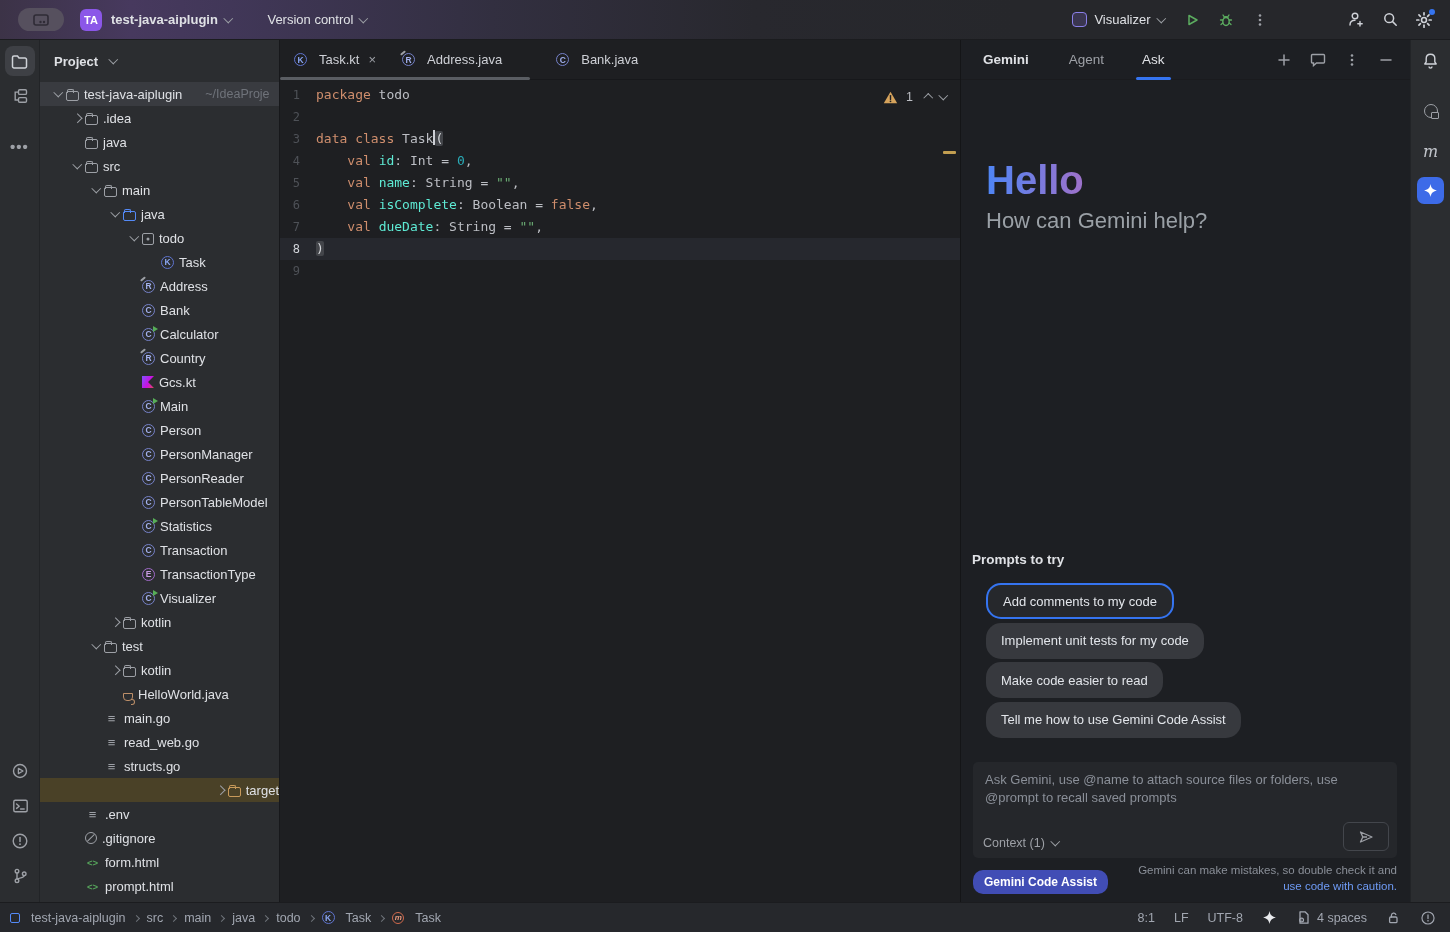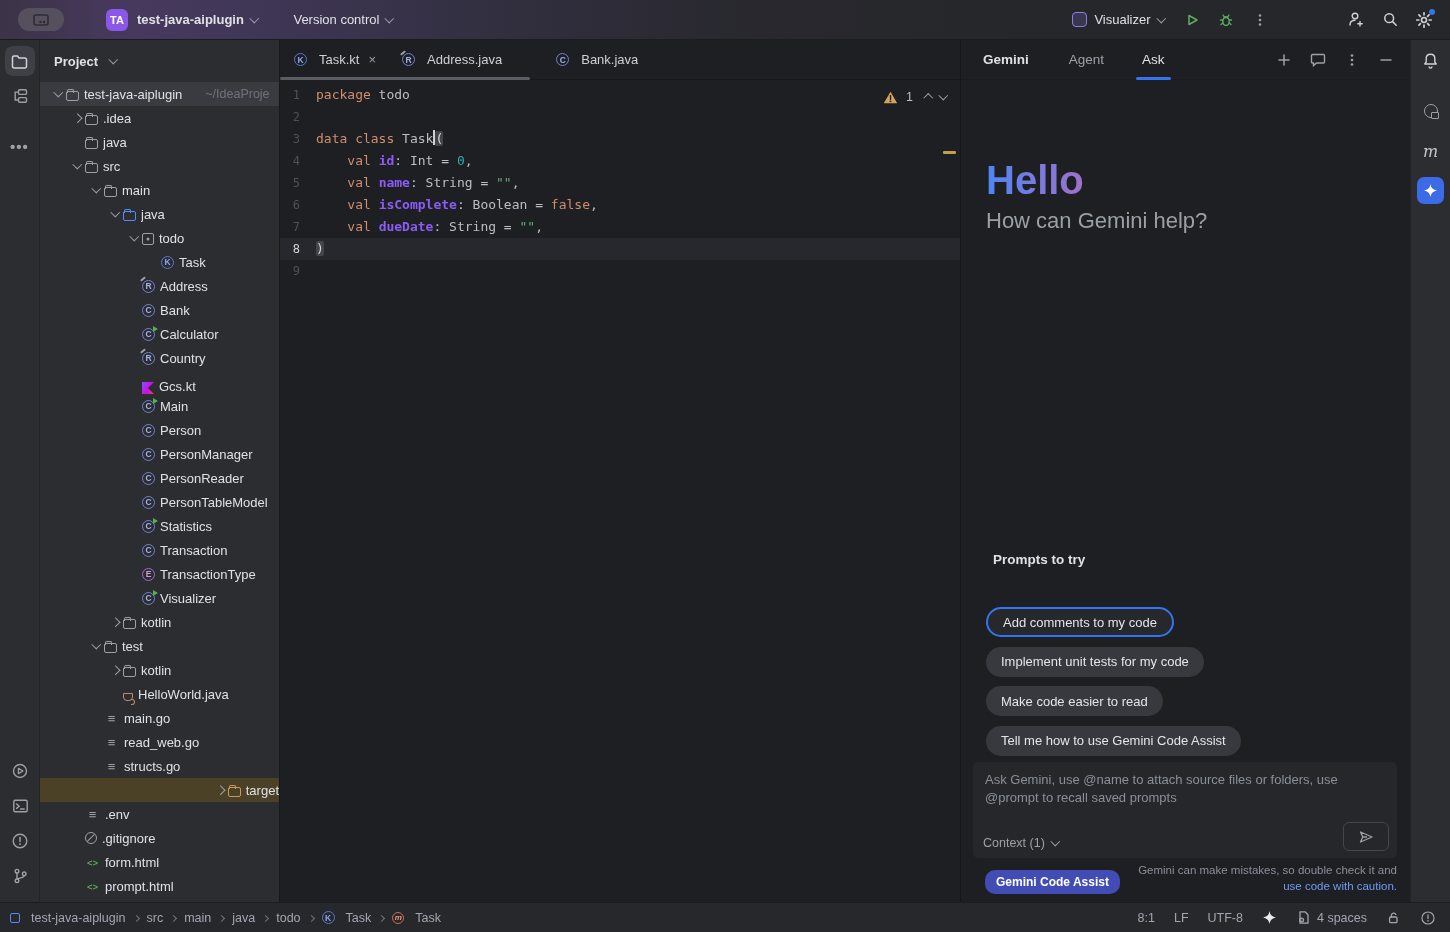--- a/index.html
+++ b/index.html
@@ -7,21 +7,21 @@
     font-family:"Liberation Sans",sans-serif;-webkit-font-smoothing:antialiased;}
   .abs{position:absolute;}
   #app{position:relative;width:1450px;height:932px;}
 
   
   #titlebar{left:0;top:0;width:1450px;height:40px;
     background:linear-gradient(90deg,#3c3347 0%,#47395e 9%,#413758 16%,#322f40 34%,#28282e 52%,#26272B 70%,#26272B 100%);
     border-bottom:1px solid #1b1c1f;display:flex;align-items:center;color:#DFE1E5;}
   .tb-pill{margin-left:18px;width:46px;height:23px;background:#56505E;border-radius:12px;
     display:flex;align-items:center;justify-content:center;}
-  .tb-badge{margin-left:42px;width:22px;height:22px;border-radius:6px;background:#8B57E8;color:#fff;
+  .tb-badge{margin-left:16px;width:22px;height:22px;border-radius:6px;background:#8B57E8;color:#fff;
     font-size:11px;font-weight:bold;display:flex;align-items:center;justify-content:center;}
   .tb-item{display:flex;align-items:center;gap:7px;margin-left:9px;font-size:13px;font-weight:600;cursor:default;}
   .tb-item.plain{font-weight:400;margin-left:36px;}
   .tb-right{margin-left:auto;display:flex;align-items:center;gap:6px;margin-right:12px;}
   .ibtn{width:28px;height:28px;display:flex;align-items:center;justify-content:center;border-radius:6px;position:relative;}
   .runcfg{display:flex;align-items:center;gap:7px;font-size:13px;margin-right:8px;}
   .cfgicon{width:15px;height:15px;border:1.5px solid #8A7FE8;border-radius:4px;background:#3a3650;}
   .dot-blue{position:absolute;top:3px;right:3px;width:6px;height:6px;border-radius:50%;background:#3574F0;}
 
   
@@ -89,49 +89,49 @@
   .etab .close{color:#9DA0A6;font-size:13px;margin-left:2px;}
   .etab.gap{margin-left:28px;}
   #tab-underbar{position:absolute;left:0;bottom:-1px;width:250px;height:3px;background:#5A5D63;border-radius:2px;}
   #warnwidget{position:absolute;right:14px;top:50px;display:flex;align-items:center;gap:8px;color:#BCBEC4;font-size:12.5px;}
   #codearea{position:absolute;left:0;top:44px;width:680px;}
   .cl{display:flex;height:22px;line-height:22px;font-family:"DejaVu Sans Mono",monospace;font-size:13px;}
   .ln{width:36px;text-align:right;padding-right:16px;color:#4E5157;flex:none;font-size:12px;}
   .ct{white-space:pre;}
   .cl.current{background:#26282E;}
   .cl.current .ln{color:#D1D4DA;}
-  .tok-kw{color:#CF8E6D;}.tok-pl{color:#BCBEC4;}.tok-prop{color:#8b5cf6;font-weight:bold;}
+  .tok-kw{color:#CF8E6D;}.tok-pl{color:#BCBEC4;}.tok-prop{color:#5eead4;}
   .tok-num{color:#2AACB8;}.tok-str{color:#6AAB73;}
   .tok-brhl{background:#43454A;color:#D4D6DA;border-radius:2px;}
   .caret{display:inline-block;width:2px;height:15px;background:#CED0D6;vertical-align:-2px;}
   #stripe-mark{position:absolute;right:4px;top:111px;width:13px;height:3px;background:#C29E51;border-radius:1px;}
 
   
   #gemini{left:960px;top:40px;width:450px;height:862px;background:#1D1F23;border-left:1px solid #141517;overflow:hidden;}
   .g-head{height:40px;display:flex;align-items:center;border-bottom:1px solid #1a1b1e;padding:0 10px 0 22px;}
   .g-title{color:#DFE1E5;font-size:13.5px;font-weight:bold;margin-right:40px;}
   .g-tab{color:#9DA0A6;font-size:13.5px;margin-right:38px;position:relative;height:40px;display:flex;align-items:center;cursor:default;}
   .g-tab.active{color:#DFE1E5;}
   .g-tab.active::after{content:"";position:absolute;left:-6px;right:-6px;bottom:0;height:3px;background:#3574F0;border-radius:2px;}
   .g-hicons{margin-left:auto;display:flex;align-items:center;gap:6px;}
   .g-hello{position:absolute;left:25px;top:118px;font-size:40px;font-weight:600;
     background:linear-gradient(90deg,#4E86F6 0%,#9B72CB 95%);-webkit-background-clip:text;background-clip:text;color:transparent;}
   .g-sub{position:absolute;left:25px;top:168px;font-size:22px;color:#9AA0A6;}
-  .g-ptitle{position:absolute;left:32px;top:512px;font-size:13.5px;font-weight:bold;color:#DFE1E5;}
-  .chip{position:absolute;left:25px;height:30px;display:inline-flex;align-items:center;padding:0 15px;
-    background:#37393E;border-radius:15px;color:#E2E5EA;font-size:13px;white-space:nowrap;cursor:default;margin-top:24px;}
+  .g-ptitle{position:absolute;left:11px;top:512px;font-size:13.5px;font-weight:bold;color:#DFE1E5;}
+  .chip{position:absolute;left:25px;height:36px;display:inline-flex;align-items:center;padding:0 15px;
+    background:#37393E;border-radius:15px;color:#E2E5EA;font-size:13px;white-space:nowrap;cursor:default;}
   .chip.focus{background:#26282C;border:2px solid #3574F0;}
   .g-input{position:absolute;left:12px;top:722px;width:424px;height:96px;background:#25272B;border-radius:5px;}
   .g-input textarea{position:absolute;left:0;top:0;width:100%;height:62px;background:transparent;border:none;outline:none;
     resize:none;padding:9px 12px;font-family:"Liberation Sans",sans-serif;font-size:13px;color:#BCBEC4;line-height:1.35;}
   .g-input textarea::placeholder{color:#8A8F98;opacity:1;}
   .ctxchip{position:absolute;left:10px;bottom:8px;display:flex;align-items:center;gap:7px;color:#9DA0A6;font-size:12.5px;cursor:default;}
   .sendbtn{position:absolute;right:8px;bottom:7px;width:46px;height:29px;border:1px solid #43464C;border-radius:6px;
     display:flex;align-items:center;justify-content:center;background:transparent;}
-  .g-badge{position:absolute;left:24px;top:830px;background:#414DB5;color:#fff;font-size:12px;font-weight:bold;
+  .g-badge{position:absolute;left:12px;top:830px;background:#414DB5;color:#fff;font-size:12px;font-weight:bold;
     padding:5px 11px;border-radius:10px;}
   .g-disc{position:absolute;right:13px;top:822px;width:280px;text-align:right;font-size:11.5px;line-height:1.4;color:#8A8F98;}
   .g-disc .lnk{color:#6F9BF5;margin-top:33px;}
 
   
   #rstripe{left:1410px;top:40px;width:40px;height:862px;background:#2B2D30;border-left:1px solid #222427;}
   .r-m{display:flex;justify-content:center;color:#C2C5CB;font-family:"DejaVu Serif",serif;font-style:italic;font-size:16px;margin-top:16px;}
   .gem-sq{width:27px;height:27px;margin:16px auto 0;background:#3D6BE8;border-radius:7px;display:flex;align-items:center;justify-content:center;}
   .aiglyph{width:14px;height:14px;border:1.5px solid #9DA0A6;border-radius:50%;position:relative;}
   .aiglyph::after{content:"";position:absolute;right:-2px;bottom:-2px;width:6px;height:5px;background:#2B2D30;border:1.5px solid #9DA0A6;border-radius:1px;}
@@ -346,21 +346,21 @@
         <div class="tree-row" style="padding-left: 86px;">
           <span class="chslot"></span>
           <span class="tico i-class-run">C</span>
           <span class="tlabel">Calculator</span>
         </div>
         <div class="tree-row" style="padding-left: 86px;">
           <span class="chslot"></span>
           <span class="tico i-record">R</span>
           <span class="tlabel">Country</span>
         </div>
-        <div class="tree-row" style="padding-left: 86px; align-items: flex-end;">
+        <div class="tree-row" style="padding-left: 86px;">
           <span class="chslot"></span>
           <span class="tico i-kotlin-file"></span>
           <span class="tlabel">Gcs.kt</span>
         </div>
         <div class="tree-row" style="padding-left: 86px;">
           <span class="chslot"></span>
           <span class="tico i-class-run">C</span>
           <span class="tlabel">Main</span>
         </div>
         <div class="tree-row" style="padding-left: 86px;">

